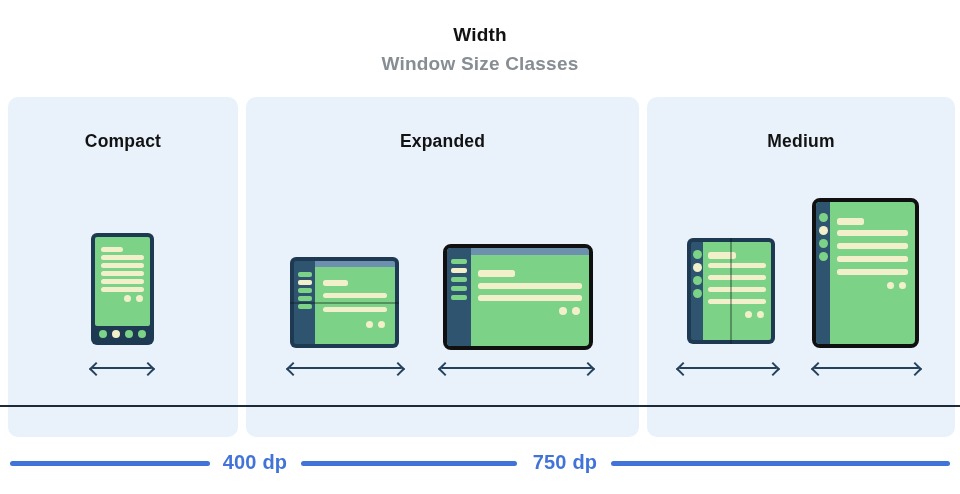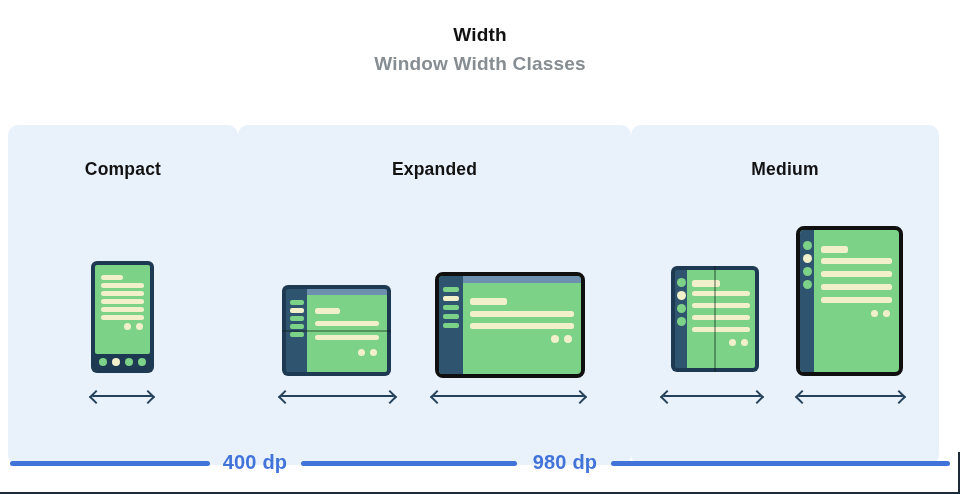--- a/index.html
+++ b/index.html
@@ -1,26 +1,26 @@
 <!DOCTYPE html>
 <html style="--page-bg: #ffffff; --panel-bg: #e9f1fb; --frame-navy: #1e3a52; --rail-navy: #2f546f; --device-black: #101010; --screen-green: #7cd287; --content-cream: #f2f0ca; --appbar-slate: #6d90ae; --accent-blue: #4273d8; --arrow-navy: #24425c; --title-black: #121212; --subtitle-gray: #868d93; --edge-dark: #1d2b39; --fold-shadow: rgba(10,25,15,0.35);"><head>
 <meta charset="utf-8">
 <style>
   * { margin:0; padding:0; box-sizing:border-box; }
   html,body { width:960px; height:494px; }
   body { font-family:"Liberation Sans", sans-serif; background:#fff; overflow:hidden; }
-  #page { position:relative; width:960px; height:494px; background:var(--page-bg); }
+  #page { position:relative; width:960px; height:407px; background:var(--page-bg); }
 
   
   .titles { position:absolute; top:24px; left:0; width:100%; text-align:center; }
   .title { font-size:19px; font-weight:700; color:var(--title-black); line-height:22px; letter-spacing:.2px; }
   .subtitle { font-size:19px; font-weight:700; color:var(--subtitle-gray); line-height:22px; margin-top:7px; letter-spacing:.2px; }
 
   
-  .panels { position:absolute; left:8px; top:97px; display:flex; gap:0;margin-top:28px; }
+  .panels { position:absolute; left:8px; top:97px; display:flex; gap:8px; }
   .panel { height:340px; background:var(--panel-bg); border-radius:10px; position:relative; }
   .panel.compact { width:230px; }
   .panel.medium { width:308px; }
   .panel.expanded { width:393px; }
   .panel-label { text-align:center; padding-top:34px; font-size:17.5px; font-weight:700; color:var(--title-black); letter-spacing:.2px; }
 
   
   .ln { height:5px; background:var(--content-cream); border-radius:2.5px; }
   .dots { display:flex; justify-content:flex-end; gap:5px; }
   .dots i { width:7px; height:7px; border-radius:50%; background:var(--content-cream); }
@@ -102,21 +102,21 @@
   .edge-bottom { position:absolute; left:0; right:0; bottom:0; height:2px; background:var(--edge-dark); }
   .edge-right { position:absolute; right:0; bottom:0; top:452px; width:2px; background:var(--edge-dark); }
 </style>
 </head>
 <body>
 
 <div id="page">
 
   <div class="titles">
     <div class="title">Width</div>
-    <div class="subtitle">Window Width Classes</div>
+    <div class="subtitle">Window Size Classes</div>
   </div>
 
   <div class="panels">
 
     <div class="panel compact">
       <div class="panel-label">Compact</div>
 
       <div class="phone">
         <div class="screen">
           <div class="ln short"></div>
@@ -238,18 +238,18 @@
       </div>
 
       <div class="arrow" style="left:32px; width:98px;"></div>
       <div class="arrow" style="left:167px; width:105px;"></div>
     </div>
   </div>
 
   <div class="seg seg1"></div>
   <div class="bp-label bp-600">400 dp</div>
   <div class="seg seg2"></div>
-  <div class="bp-label bp-840">980 dp</div>
+  <div class="bp-label bp-840">750 dp</div>
   <div class="seg seg3"></div>
 
   <div class="edge-bottom"></div>
   <div class="edge-right"></div>
 </div>
 
 </body></html>

